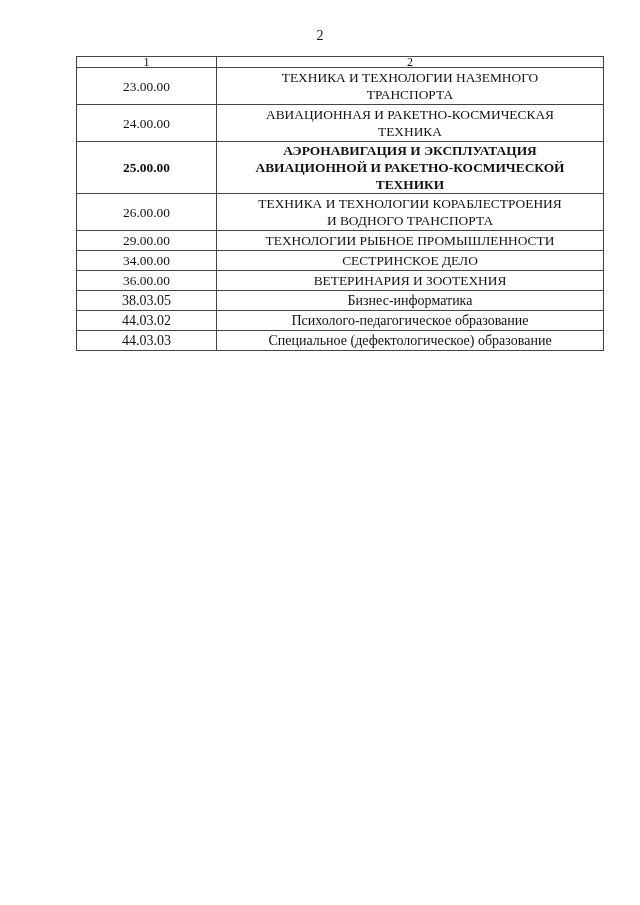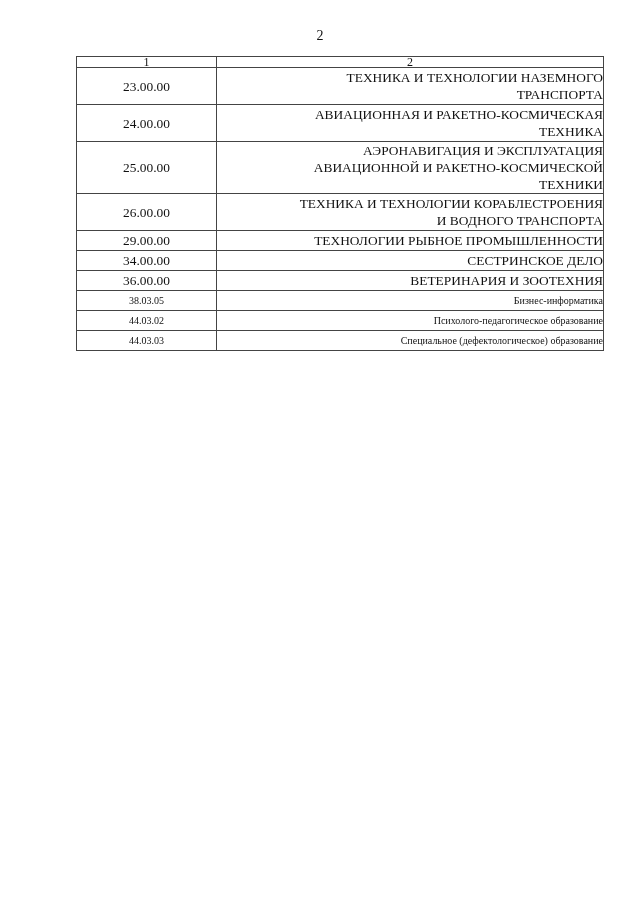--- a/index.html
+++ b/index.html
@@ -21,26 +21,26 @@
     table.spec-table td {
       border: 1px solid #444444;
       padding: 0;
       vertical-align: middle;
       font-size: 13.4px;
       line-height: 17px;
     }
     col.c1 { width: 140px; }
     col.c2 { width: 387px; }
     td.code { text-align: center; }
-    td.name { text-align: right; padding-left: 6px; }
+    td.name { text-align: center; padding-left: 6px; }
     tr.hdr td { text-align: center; font-size: 12px; line-height: 10px; height: 10px; }
     tr.h37 td { height: 36px; }
-    tr.h50 td { height: 49px; }
+    tr.h50 td { height: 49px; font-weight: bold; }
     tr.h20 td { height: 19px; }
-    tr.small td { font-size: 10px; margin-top: 9px; }
+    tr.small td { font-size: 14px; margin-top: 9px; }
   </style>
 </head>
 <body>
 
 <div class="page-number">2</div>
 
 <table class="spec-table">
   <colgroup>
       <col class="c1">
       <col class="c2">

